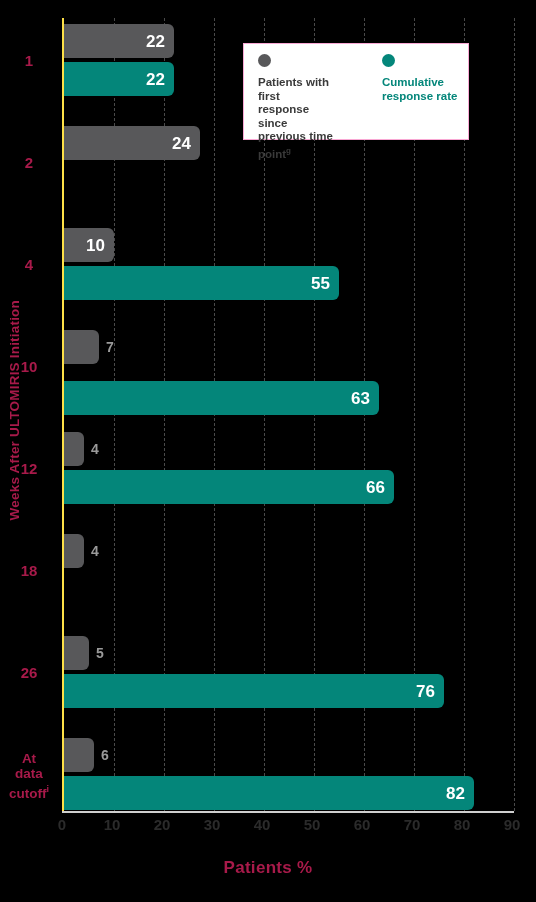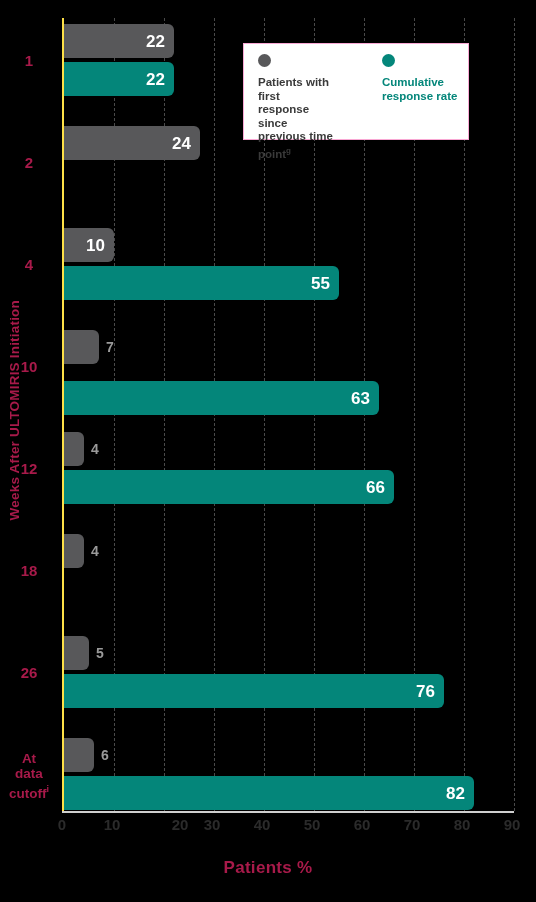--- a/index.html
+++ b/index.html
@@ -237,21 +237,21 @@
       <div class="cat-label" style="top: 358.5px; left: 0px; width: 58px; position: absolute;">10</div>
       <div class="cat-label" style="top: 460.5px; left: 0px; width: 58px; position: absolute;">12</div>
       <div class="cat-label" style="top: 562.5px; left: 0px; width: 58px; position: absolute;">18</div>
       <div class="cat-label" style="top: 664.5px; left: 0px; width: 58px; position: absolute;">26</div>
       <div class="cat-label multiline" style="top: 750.75px; left: 0px; width: 58px; position: absolute;">At<br>data<br>cutoff<sup>i</sup></div>
     </div>
 
   <div id="x-ticks">
       <div class="x-tick" style="left: 62px;">0</div>
       <div class="x-tick" style="left: 112px;">10</div>
-      <div class="x-tick" style="left: 180px;">20</div>
+      <div class="x-tick" style="left: 162px;">20</div>
       <div class="x-tick" style="left: 212px;">30</div>
       <div class="x-tick" style="left: 262px;">40</div>
       <div class="x-tick" style="left: 312px;">50</div>
       <div class="x-tick" style="left: 362px;">60</div>
       <div class="x-tick" style="left: 412px;">70</div>
       <div class="x-tick" style="left: 462px;">80</div>
       <div class="x-tick" style="left: 512px;">90</div>
     </div>
 
   <div id="x-axis-title">Patients %</div>

